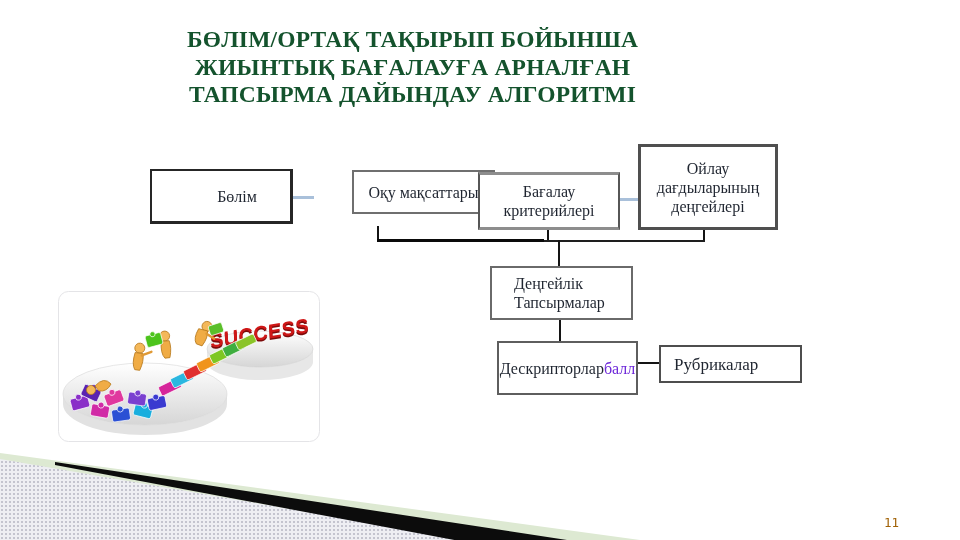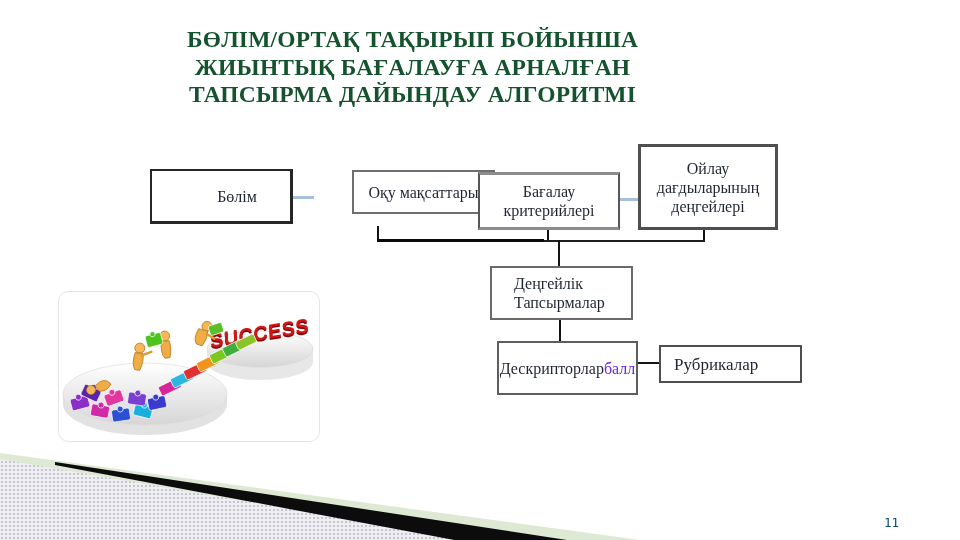--- a/index.html
+++ b/index.html
@@ -52,21 +52,21 @@
                background:#dde9d2;clip-path:polygon(0 3px,100% 100%,0 100%);}
   #dot-wedge{position:absolute;left:0;top:456px;width:470px;height:84px;z-index:5;
              background-color:#eeeef3;
              background-image:radial-gradient(circle,#c4c4cf .8px,transparent .95px);
              background-size:4px 4px;
              clip-path:polygon(0 3px,100% 100%,0 100%);}
   #black-wedge{position:absolute;left:55px;top:459px;width:512px;height:81px;z-index:6;
                background:#0c0c0c;clip-path:polygon(0 3px,100% 100%,78% 100%,0 6px);}
 
   .page-num{position:absolute;left:884px;top:515px;z-index:7;
-            font-family:"DejaVu Sans Mono",monospace;font-size:12.5px;color:#0c4a6e;}
+            font-family:"DejaVu Sans Mono",monospace;font-size:12.5px;color:#a16207;}
 </style>
 </head>
 <body>
 
 <div id="slide">
 
   <div class="title">
     <div>БӨЛІМ/ОРТАҚ ТАҚЫРЫП БОЙЫНША</div>
     <div>ЖИЫНТЫҚ БАҒАЛАУҒА АРНАЛҒАН</div>
     <div>ТАПСЫРМА ДАЙЫНДАУ АЛГОРИТМІ</div>

